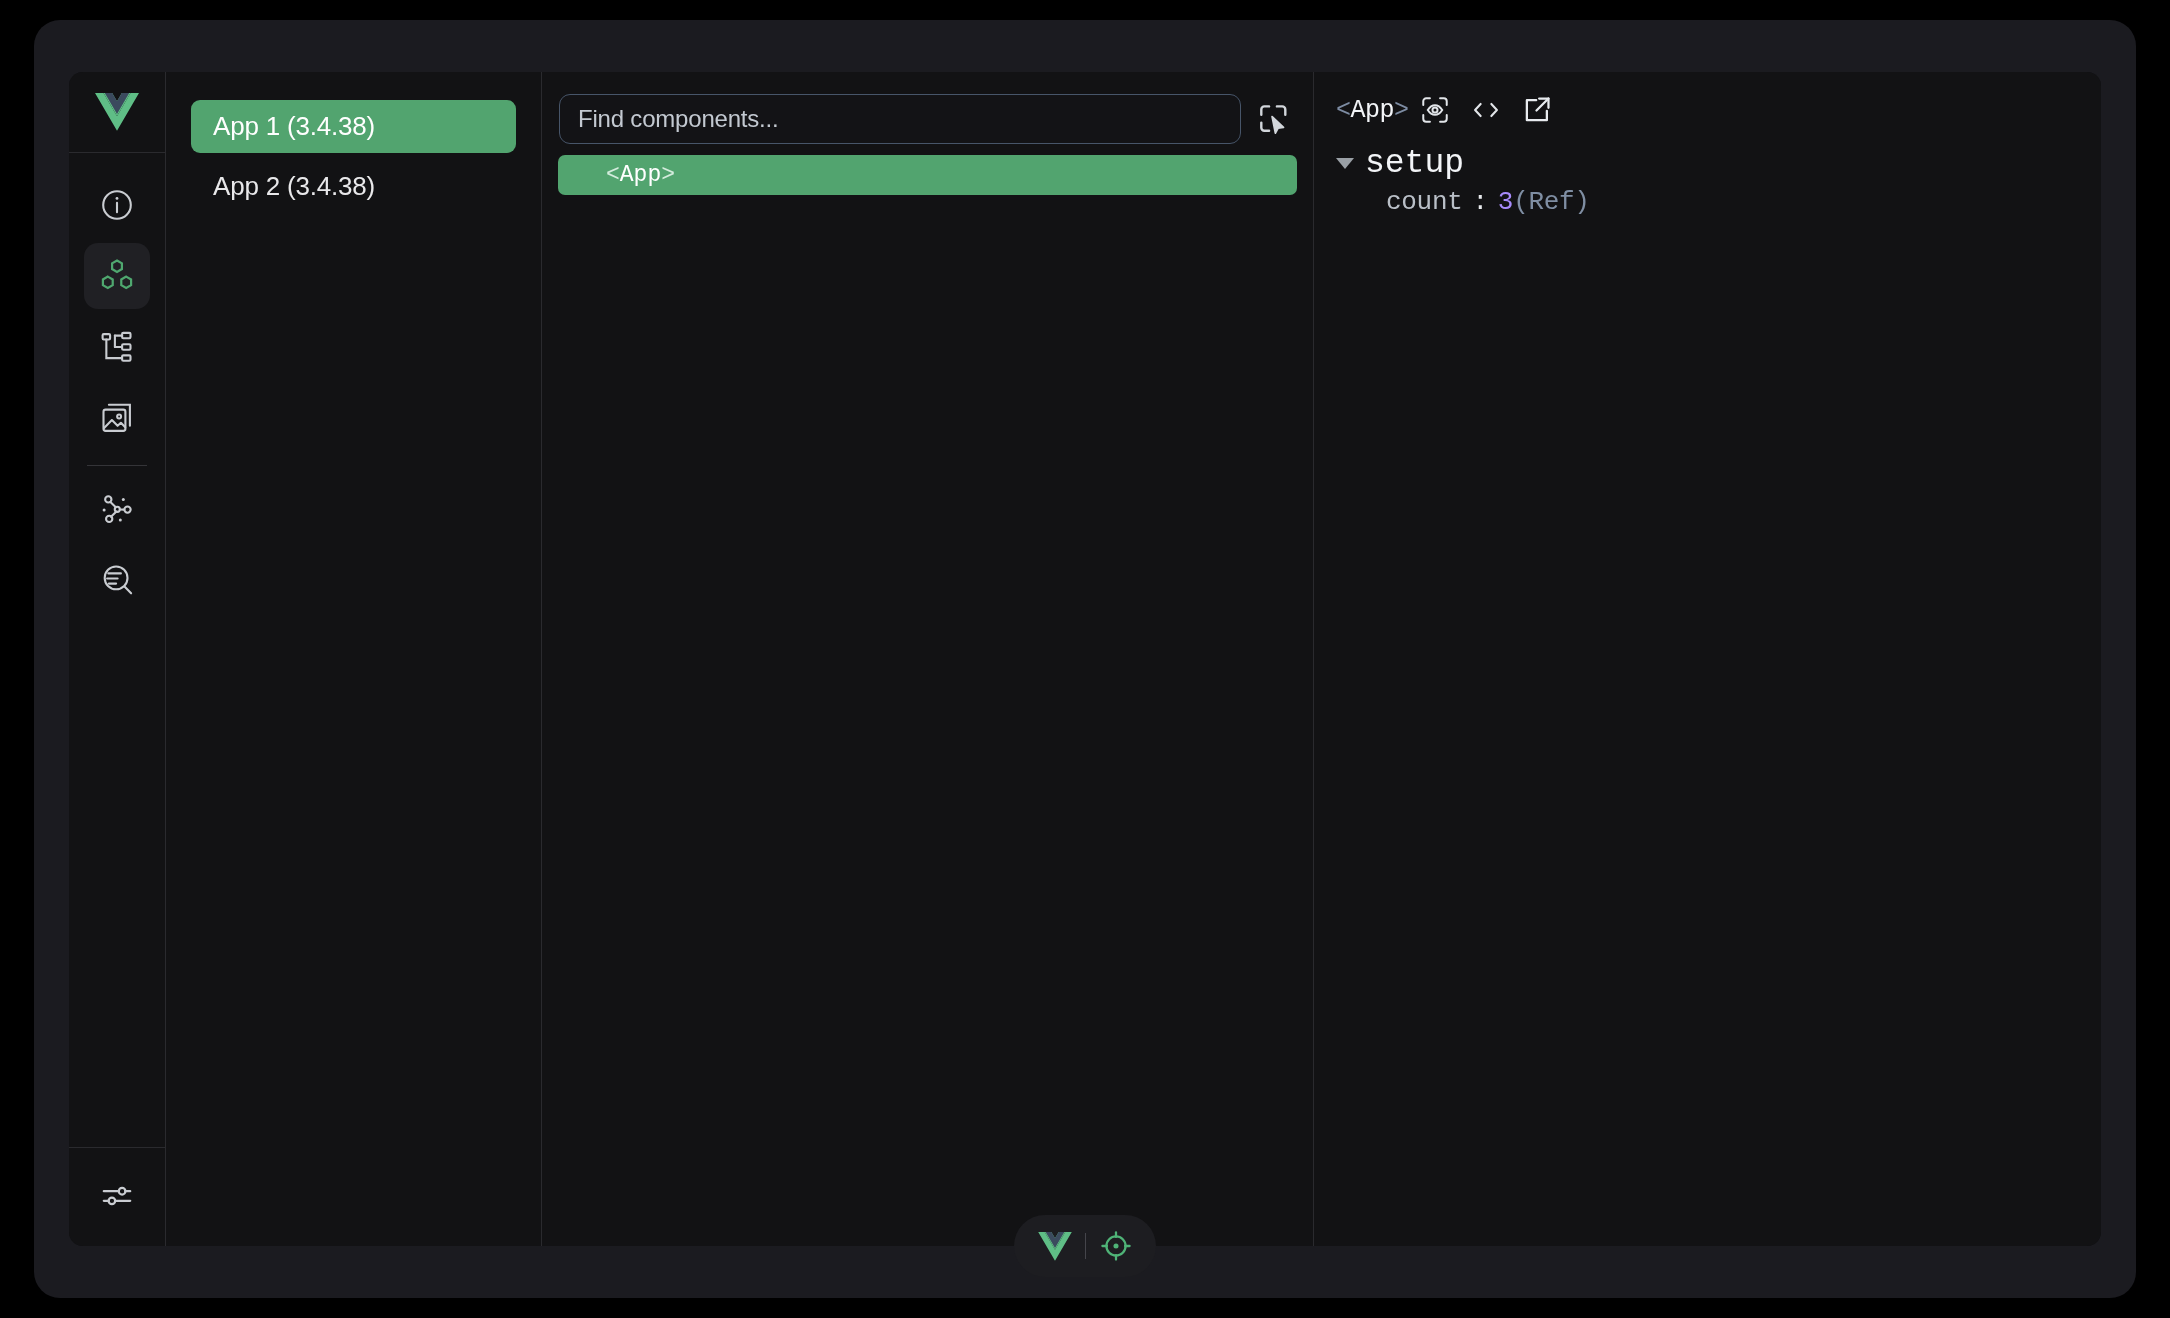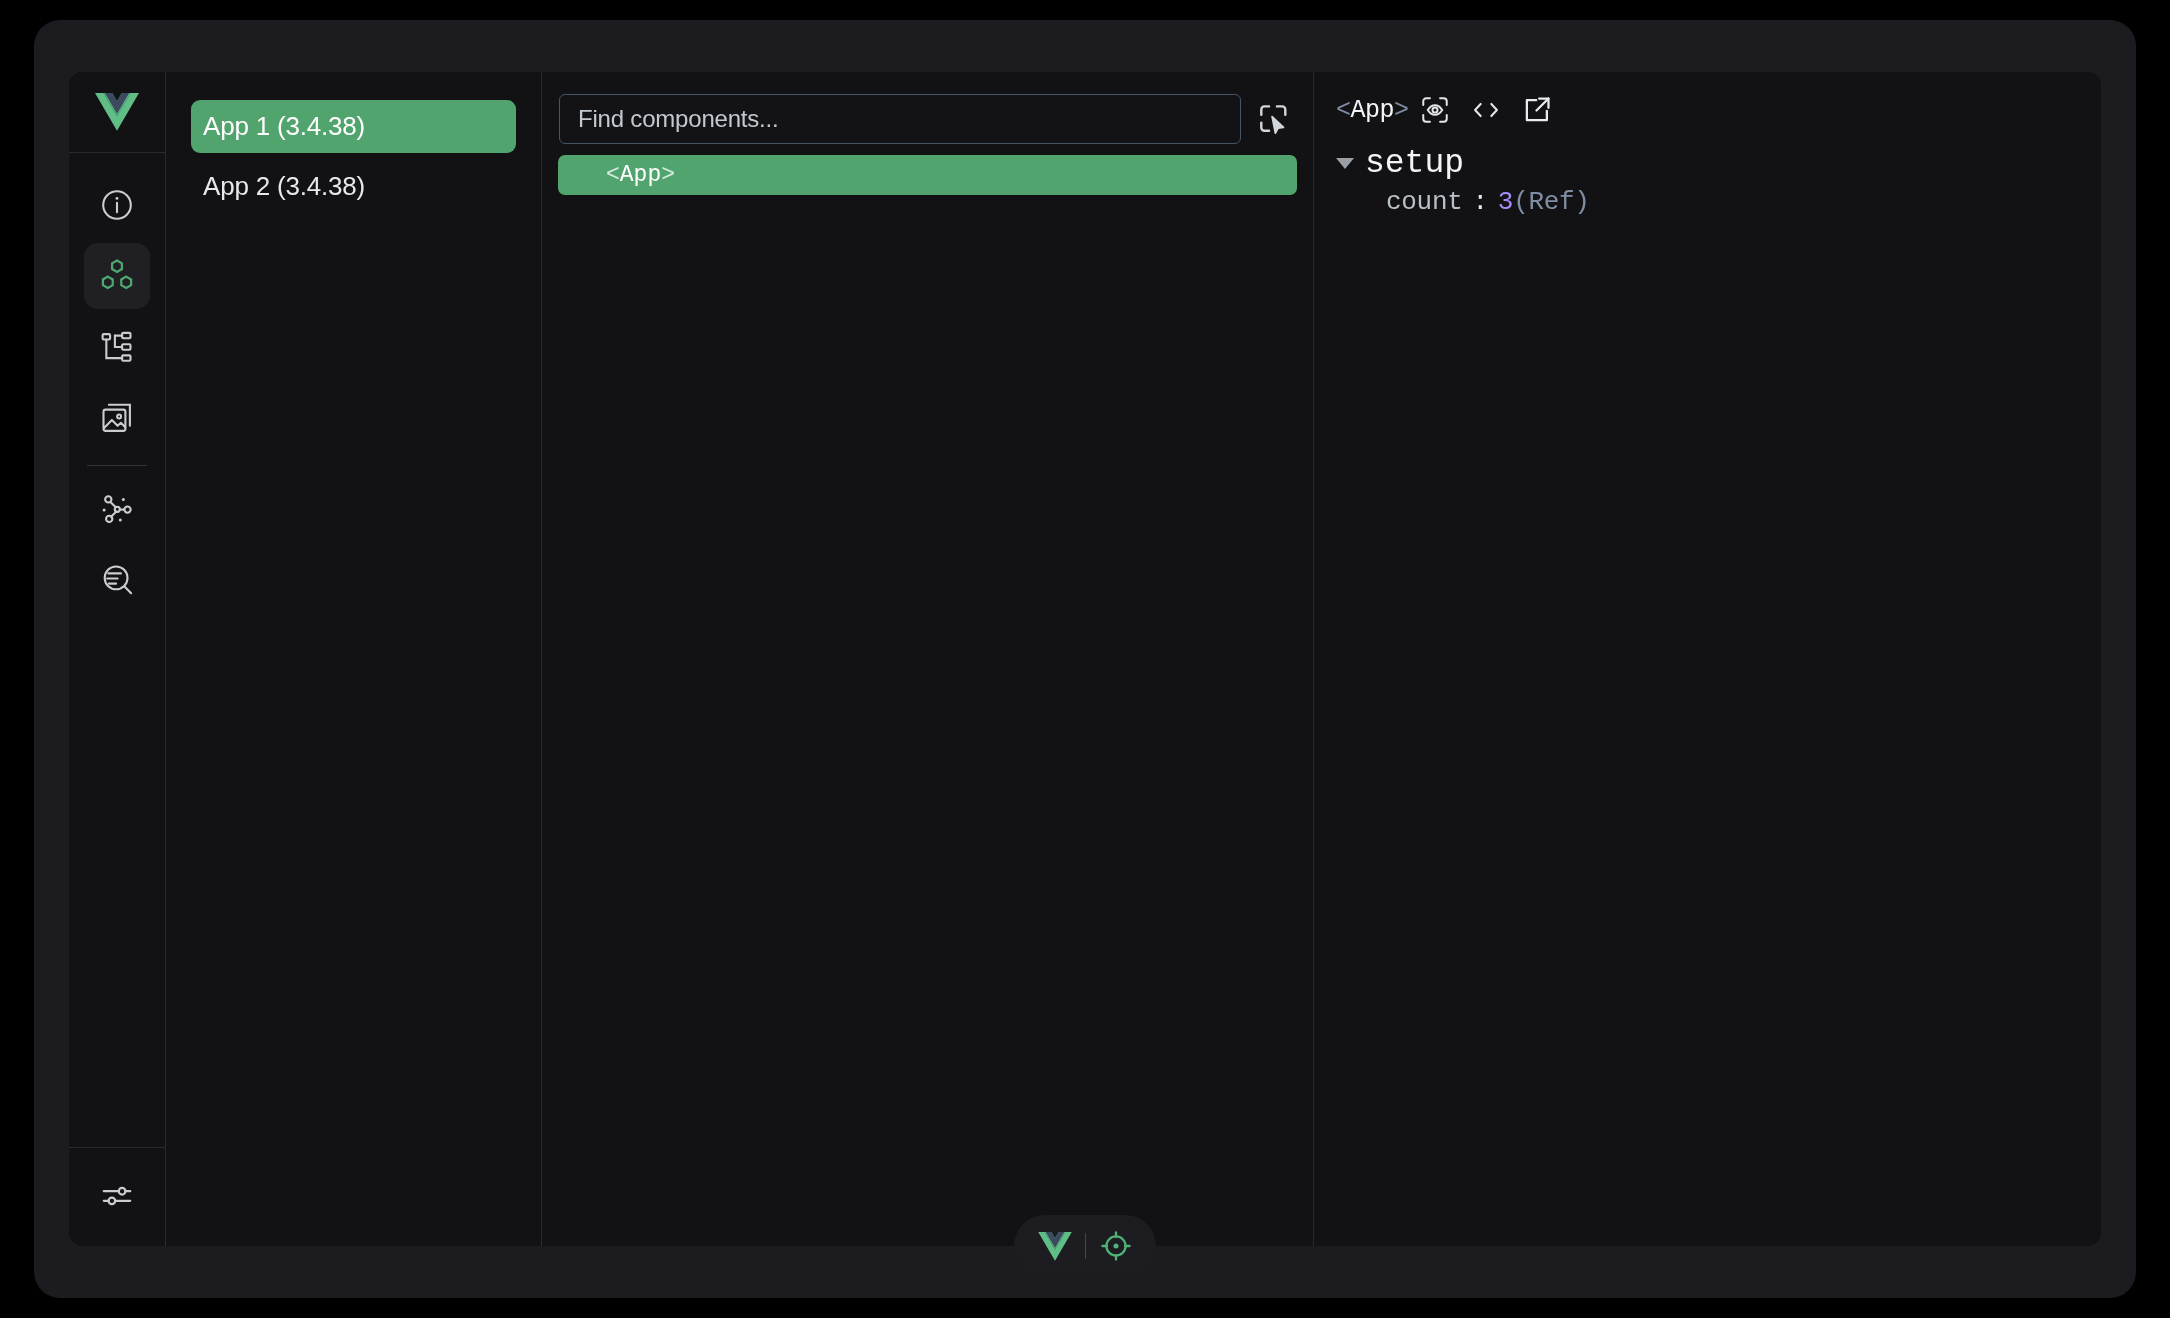--- a/index.html
+++ b/index.html
@@ -73,21 +73,21 @@
     width: 376px;
     flex: 0 0 376px;
     border-right: 1px solid #2a2a2e;
     padding: 28px 25px 0 25px;
     background: #121214;
   }
   .app-item {
     height: 53px;
     border-radius: 9px;
     display: flex; align-items: center;
-    padding: 0 12px;
+    padding: 0 22px;
     font-size: 26px;
     color: #e8e8ea;
     letter-spacing: -0.2px;
     cursor: pointer;
     margin-bottom: 7px;
   }
   .app-item.selected { background: #52a46f; color: #ffffff; }
 
   
   #tree-col {
@@ -101,21 +101,21 @@
   .tree-topbar {
     display: flex; align-items: center;
     padding: 22px 22px 0 17px;
     gap: 14px;
   }
   .search-input {
     flex: 1 1 auto;
     height: 50px;
     background: #131316;
     border: 1px solid #475569;
-    border-radius: 6px;
+    border-radius: 11px;
     color: #cfd4da;
     font-family: "Liberation Sans", sans-serif;
     font-size: 24px;
     padding: 16px 18px;
     outline: none;
     letter-spacing: -0.2px;
   }
   .search-input::placeholder { color: #c3c9d1; opacity: 1; }
   .icon-btn { cursor: pointer; display: flex; align-items: center; justify-content: center; }
 

